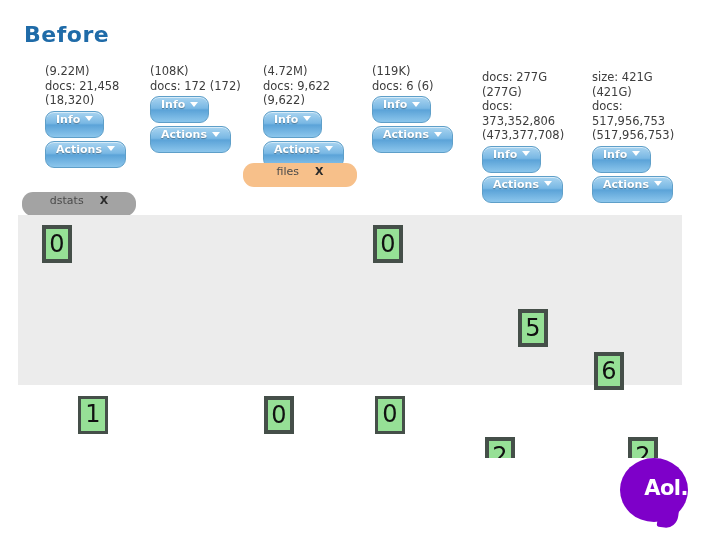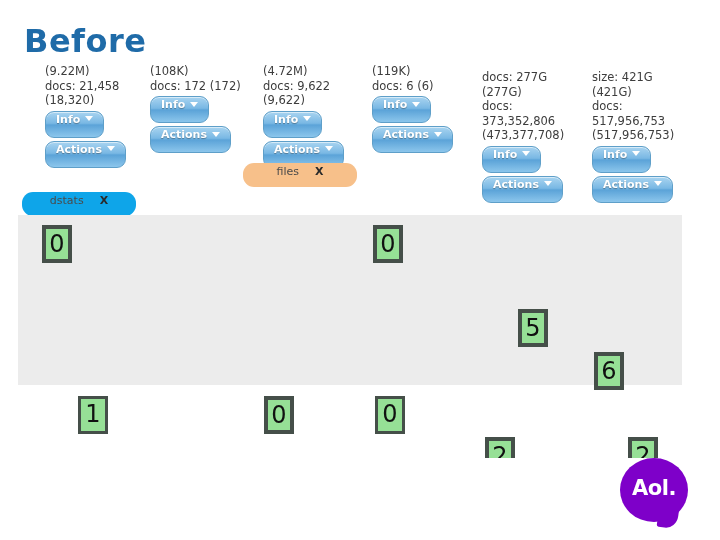--- a/index.html
+++ b/index.html
@@ -13,21 +13,21 @@
     position: relative;
     overflow: hidden;
     font-family: "DejaVu Sans", "Liberation Sans", sans-serif;
   }
 
   
   #slide-title {
     position: absolute;
     left: 24px;
     top: 22px;
-    font-size: 32px;
+    font-size: 22px;
     font-weight: bold;
     color: #1F6BA8;
     letter-spacing: 0.5px;
     font-family: "DejaVu Sans", "Liberation Sans", sans-serif;
     white-space: nowrap;
   }
 
   
   .stat-col {
     position: absolute;
@@ -93,21 +93,21 @@
   #tag-files {
     left: 243px;
     top: 163px;
     width: 114px;
     background: #f7c08a;
   }
   #tag-dstats {
     left: 22px;
     top: 192px;
     width: 114px;
-    background: #0ea5e9;
+    background: #a3a3a3;
   }
 
   
   #chart-panel {
     position: absolute;
     left: 18px;
     top: 215px;
     width: 664px;
     height: 170px;
     background: #ececec;
@@ -164,21 +164,21 @@
     height: 22px;
     background: #7e00c9;
     border-radius: 0 0 60% 10%;
     transform: rotate(8deg);
   }
   #aol-text {
     position: absolute;
     left: 0;
     top: 18px;
     width: 68px;
-    text-align: center;
+    text-align: right;
     color: #ffffff;
     font-size: 21px;
     font-weight: bold;
     letter-spacing: -0.5px;
   }
 </style>
 </head>
 <body>
 
 <div id="slide-title">Before</div>

